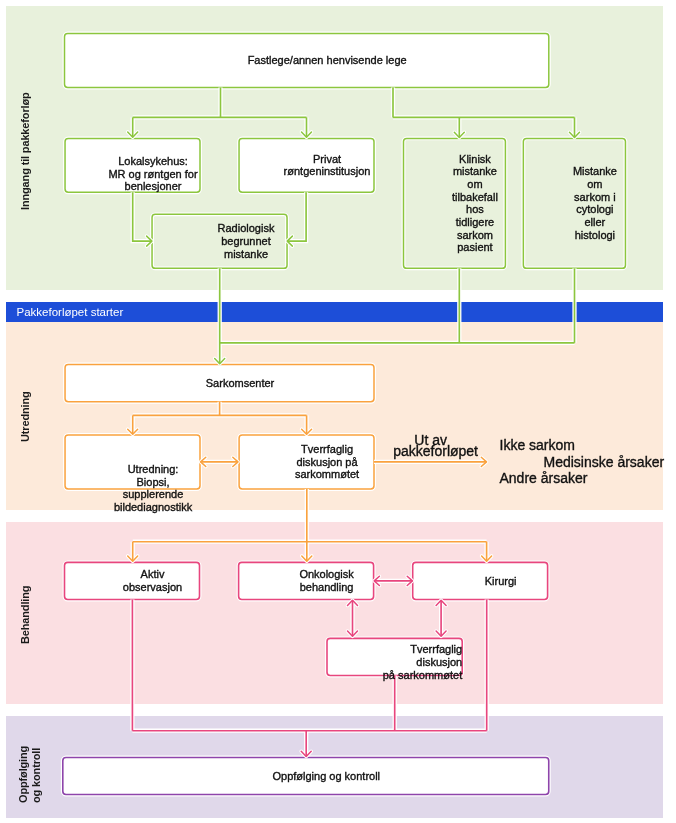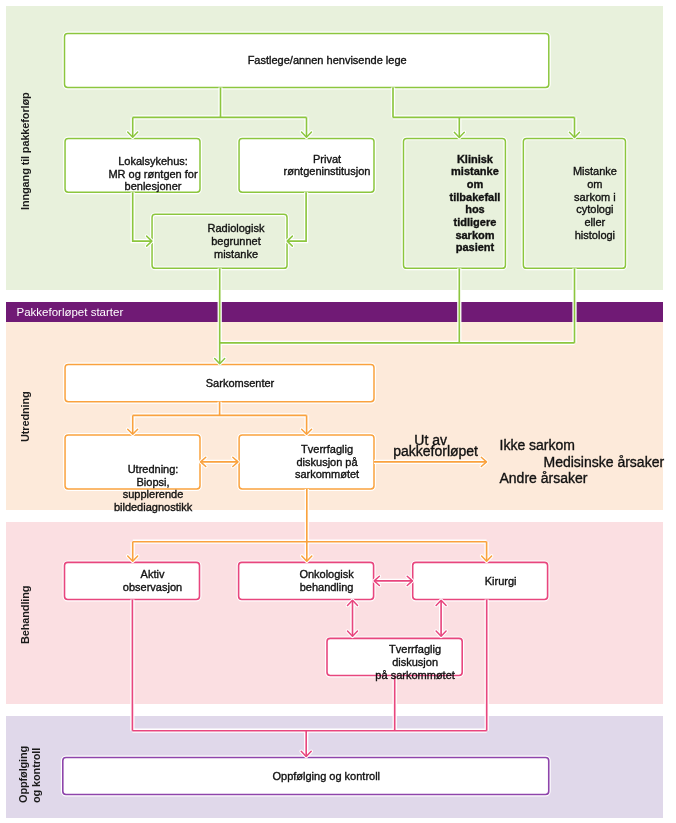--- a/index.html
+++ b/index.html
@@ -14,43 +14,43 @@
         font-size:11px;color:#111;line-height:12.7px;white-space:pre-line;padding-left:41px;-webkit-text-stroke:0.35px #111;}
   .banner{position:absolute;display:flex;align-items:center;color:#fff;font-size:11.5px;font-weight:normal;}
   svg.lines{position:absolute;left:0;top:0;width:676px;height:823px;overflow:visible;}
   .ftext{position:absolute;font-size:14px;color:#111;line-height:12.7px;white-space:pre-line;-webkit-text-stroke:0.35px #111;}
 
   
   #band-green {left:5.5px; top:6px;   width:657.3px; height:284px; background:#e8f1dc;}
   #band-orange{left:5.5px; top:322px; width:657.3px; height:188px; background:#fdeada;}
   #band-pink  {left:5.5px; top:522px; width:657.3px; height:182px; background:#fbdfe2;}
   #band-purple{left:5.5px; top:716px; width:657.3px; height:102px; background:#e0d8ea;}
-  #banner     {left:5.5px; top:302px; width:657.3px; height:20px; background:#701a75;}
+  #banner     {left:5.5px; top:302px; width:657.3px; height:20px; background:#1d4ed8;}
   #banner-label{margin-left:11px;}
 
   
   #lbl-inngang   {left:19px; top:88px;  height:122px;}
   #lbl-utredning {left:19px; top:377px; height:65px;}
   #lbl-behandling{left:19px; top:572px; height:72px;}
   #lbl-oppfolging{left:17px; top:748px; height:55px; text-align:center;}
 
   
   #n-fastlege{left:64.5px; top:33.5px; width:484.3px; height:54px;}
   #n-lokal{left:65.05px; top:138.5px; width:134.95px; height:71px;}
   #n-privat{left:239.05px; top:138.5px; width:134.95px; height:53.8px;}
-  #n-radiologisk{left:148px; top:214.35px; width:135px; height:54px;}
-  #n-klinisk{left:403.5px; top:138.4px; width:101.9px; height:129.95px;font-weight:bold;}
+  #n-radiologisk{left:158px; top:214.35px; width:135px; height:54px;}
+  #n-klinisk{left:403.5px; top:138.4px; width:101.9px; height:129.95px;}
   #n-cyt{left:523.35px; top:138.4px; width:102.1px; height:129.95px;}
   #n-sarkom{left:65.05px; top:364.5px; width:308.95px; height:37.25px;}
   #n-biopsi{left:65.05px; top:434.9px; width:134.95px; height:41px;margin-top:33px;}
   #n-tverr1{left:239.1px; top:434.9px; width:134.9px; height:54.1px;}
   #n-aktiv{left:64.5px; top:562.4px; width:135px; height:37.1px;border-radius:13px;}
   #n-onko{left:238.6px; top:562.4px; width:135px; height:37.1px;}
   #n-kirurgi{left:412.7px; top:562.4px; width:134.9px; height:37.1px;}
-  #n-tverr2{left:327px; top:638.4px; width:135.2px; height:48px;}
+  #n-tverr2{left:327px; top:638.4px; width:135.2px; height:48px;text-align:right;}
   #n-oppf{left:62.8px; top:757.5px; width:485.95px; height:37px;}
 
   
   #t-utav {left:393.2px; top:434.6px; width:75px; text-align:center; line-height:11.8px;}
   #t-o1   {left:499.5px; top:438.5px;}
   #t-o2   {left:499.5px; top:455.5px;padding-left:44px;}
   #t-o3   {left:499.5px; top:471.5px;}
 </style>
 </head>
 <body>

